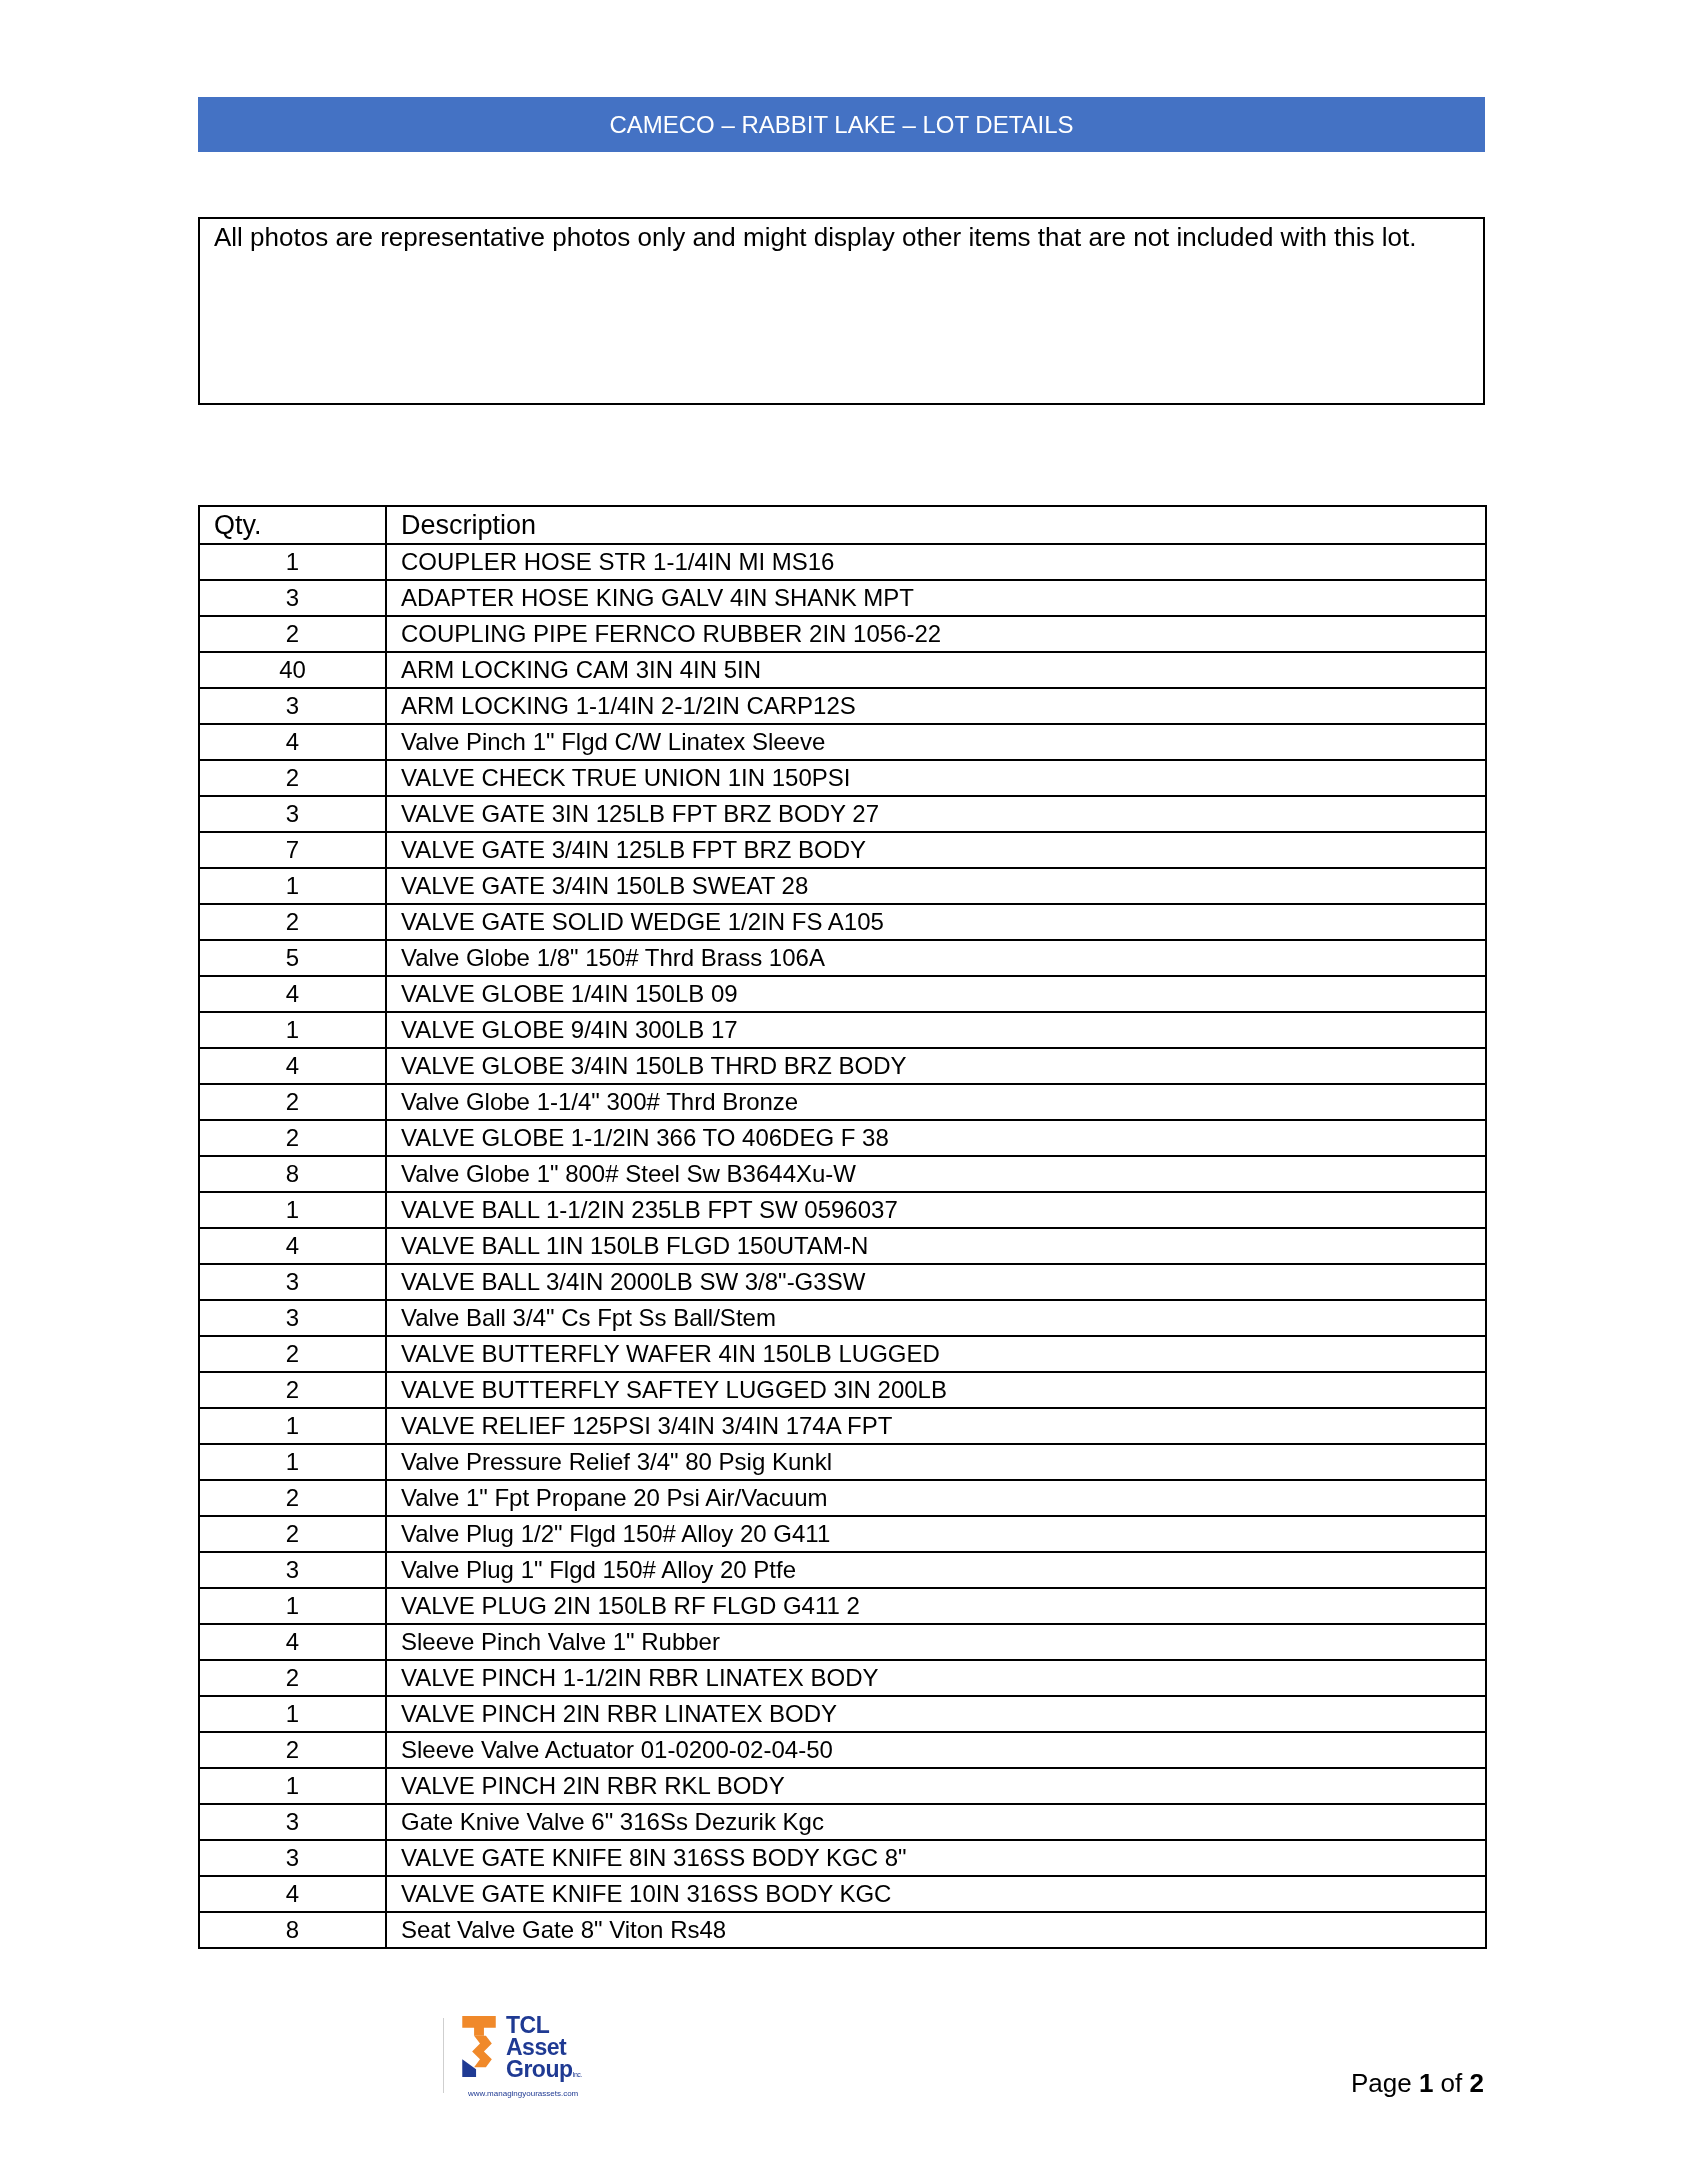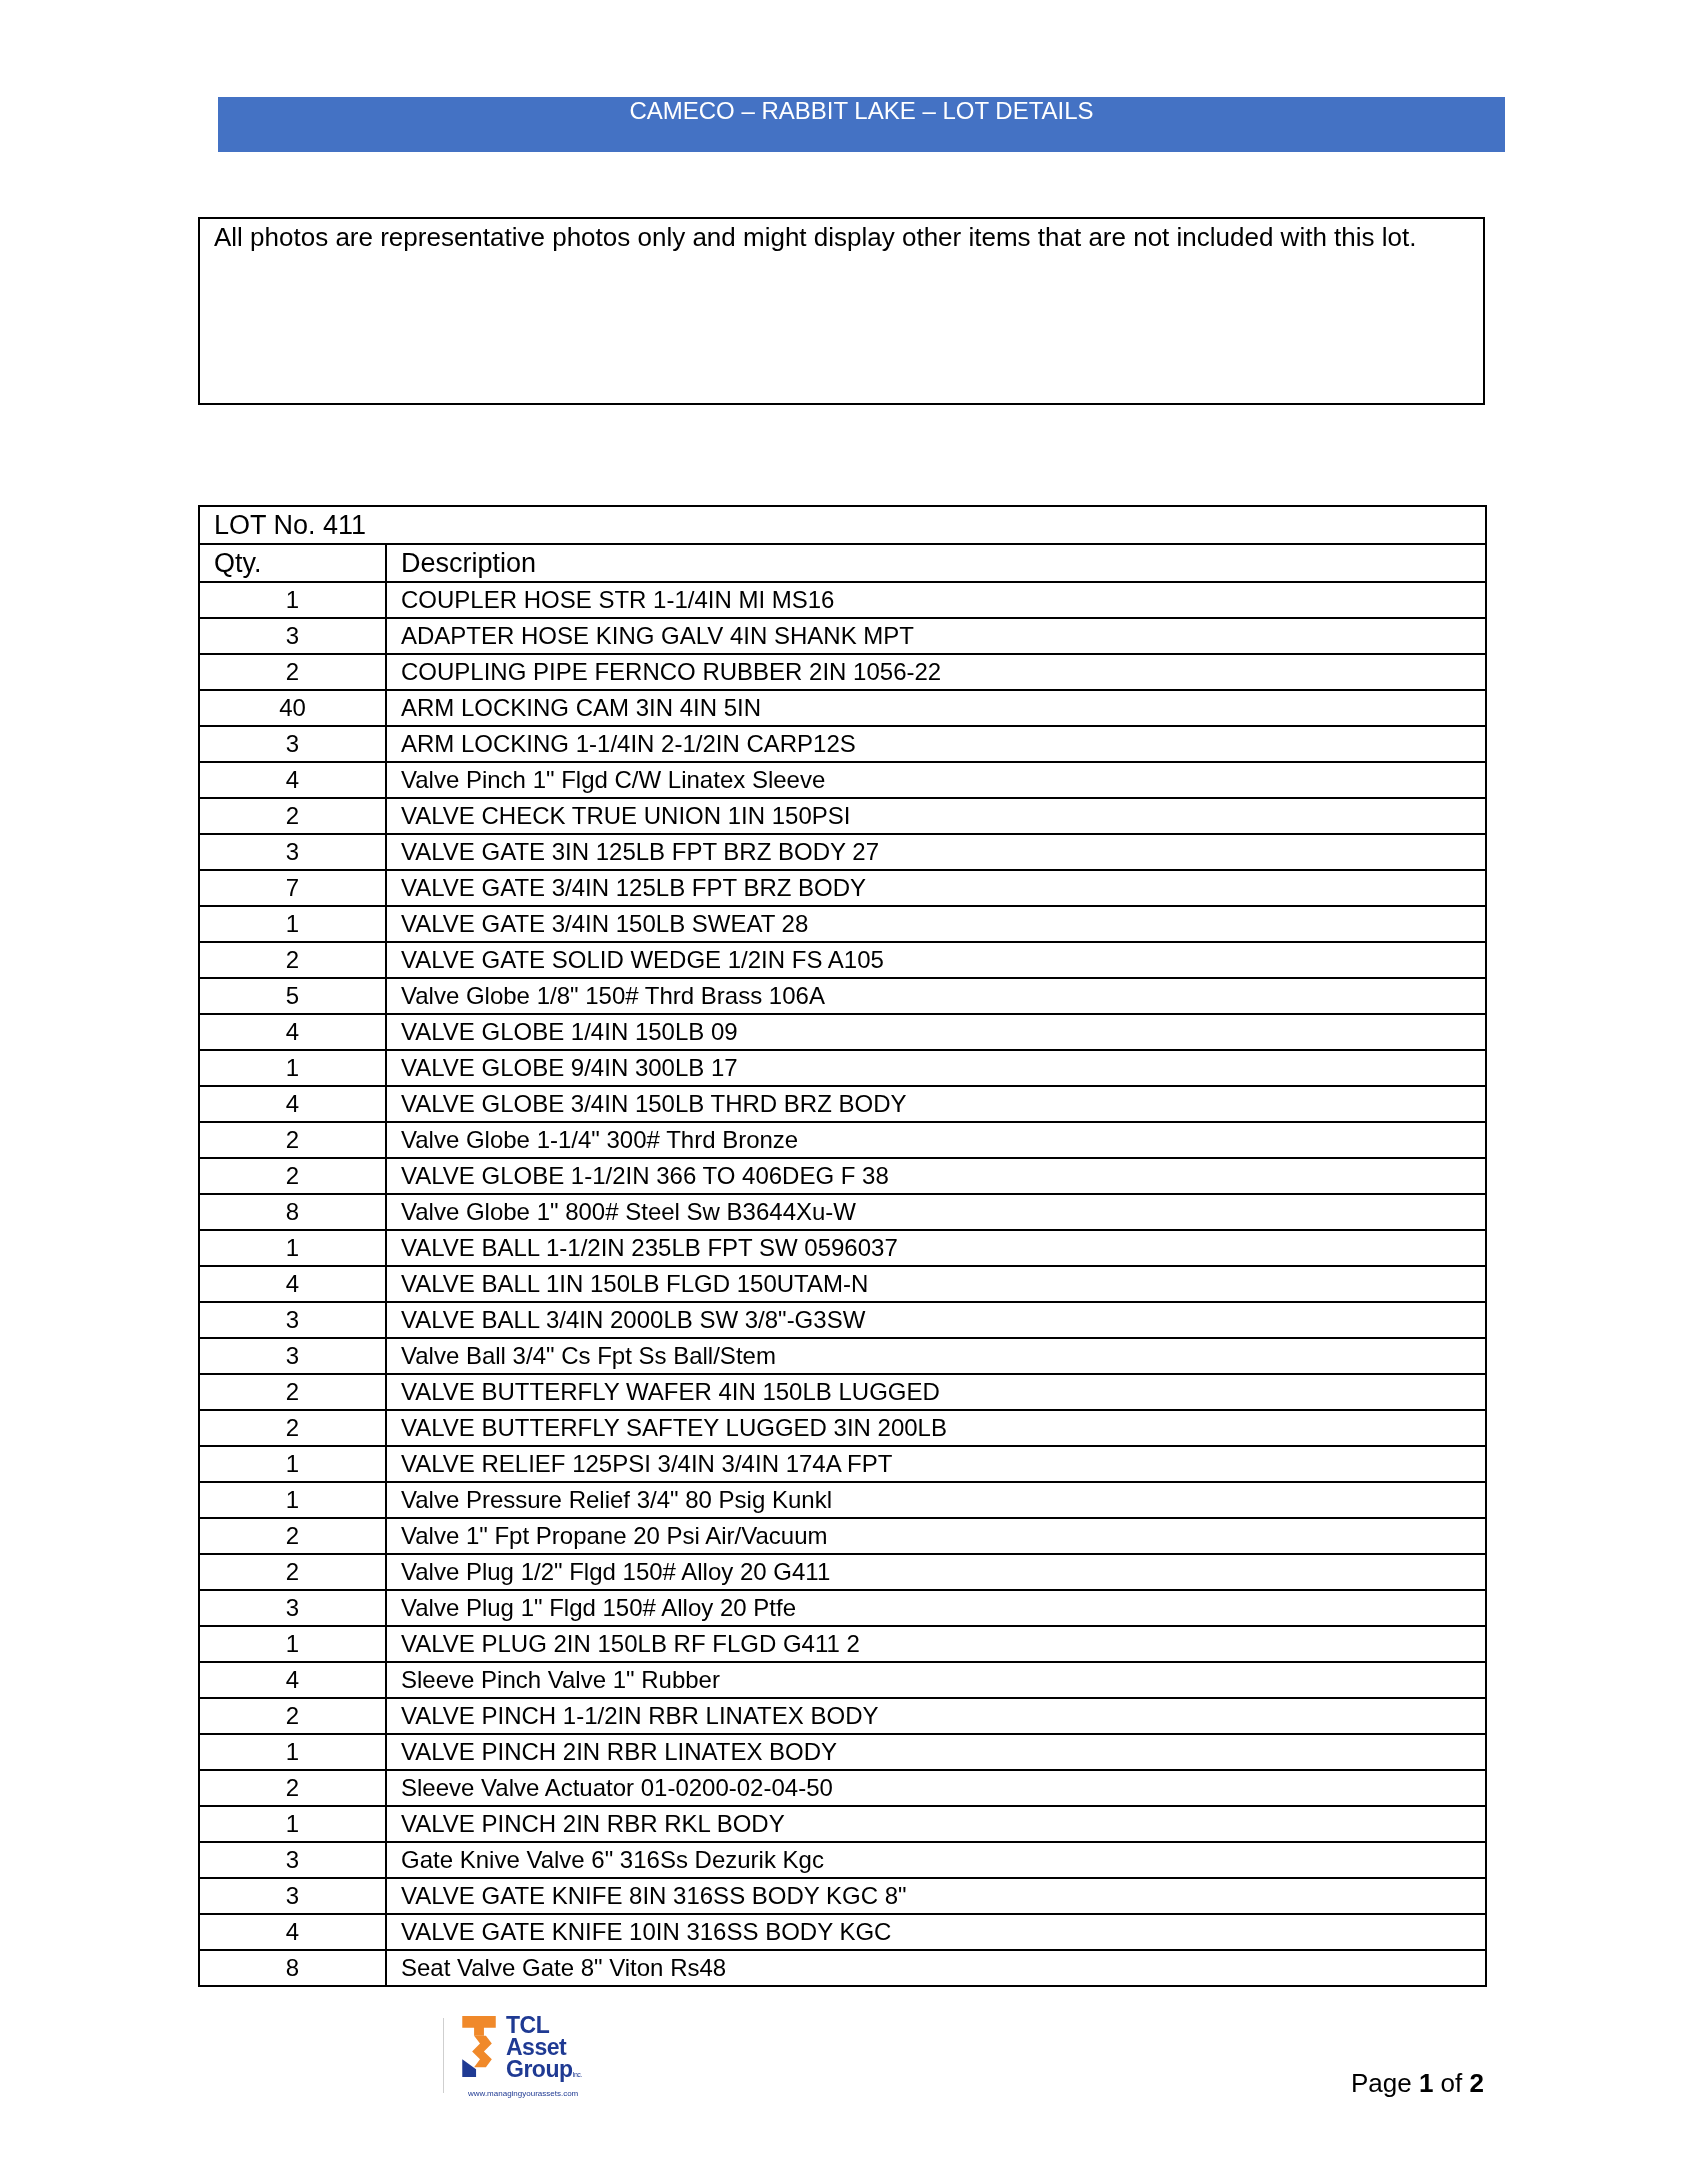--- a/index.html
+++ b/index.html
@@ -2,22 +2,22 @@
 <html><head>
   <meta charset="utf-8">
   <style>
     html, body { margin: 0; padding: 0; background: #ffffff; }
     body {
       width: 1683px; height: 2178px; position: relative; overflow: hidden;
       font-family: "Liberation Sans", "DejaVu Sans", sans-serif; color: #000;
     }
     .title-bar {
       position: absolute; left: 198px; top: 97px; width: 1287px; height: 55px;
-      background: #4472c4; color: #fff; display: flex; justify-content: center;
-      font-size: 24px; letter-spacing: 0px; margin-left: 20px;
+      background: #4472c4; color: #fff; display: flex; align-items: center; justify-content: center;
+      font-size: 24px; letter-spacing: 0px;
     }
     .note-box {
       position: absolute; left: 198px; top: 217px; width: 1283px; height: 184px;
       border: 2px solid #000; box-sizing: content-box;
     }
     .note-box p {
       margin: 0; padding: 0 14px; font-size: 26px; line-height: 37px; text-align: justify;
     }
     .note-box .n1 { margin-top: 2px; }
     table.lot {
@@ -79,23 +79,20 @@
 <div class="note-box">
   <p>All photos are representative photos only and might display other items that are not included with this lot.</p>
 </div>
 
 <table class="lot">
   <colgroup>
       <col class="c1">
       <col class="c2">
     </colgroup>
   <tbody id="lot-body">
-    <tr class="lot-row">
-      <td colspan="2">LOT No. 411</td>
-    </tr>
     <tr class="head-row">
       <td class="qty-h">Qty.</td>
       <td class="desc-h">Description</td>
     </tr>
   <tr>
         <td class="qty">1</td>
         <td class="desc">COUPLER HOSE STR 1-1/4IN MI MS16</td>
       </tr>
       <tr>
         <td class="qty">3</td>

